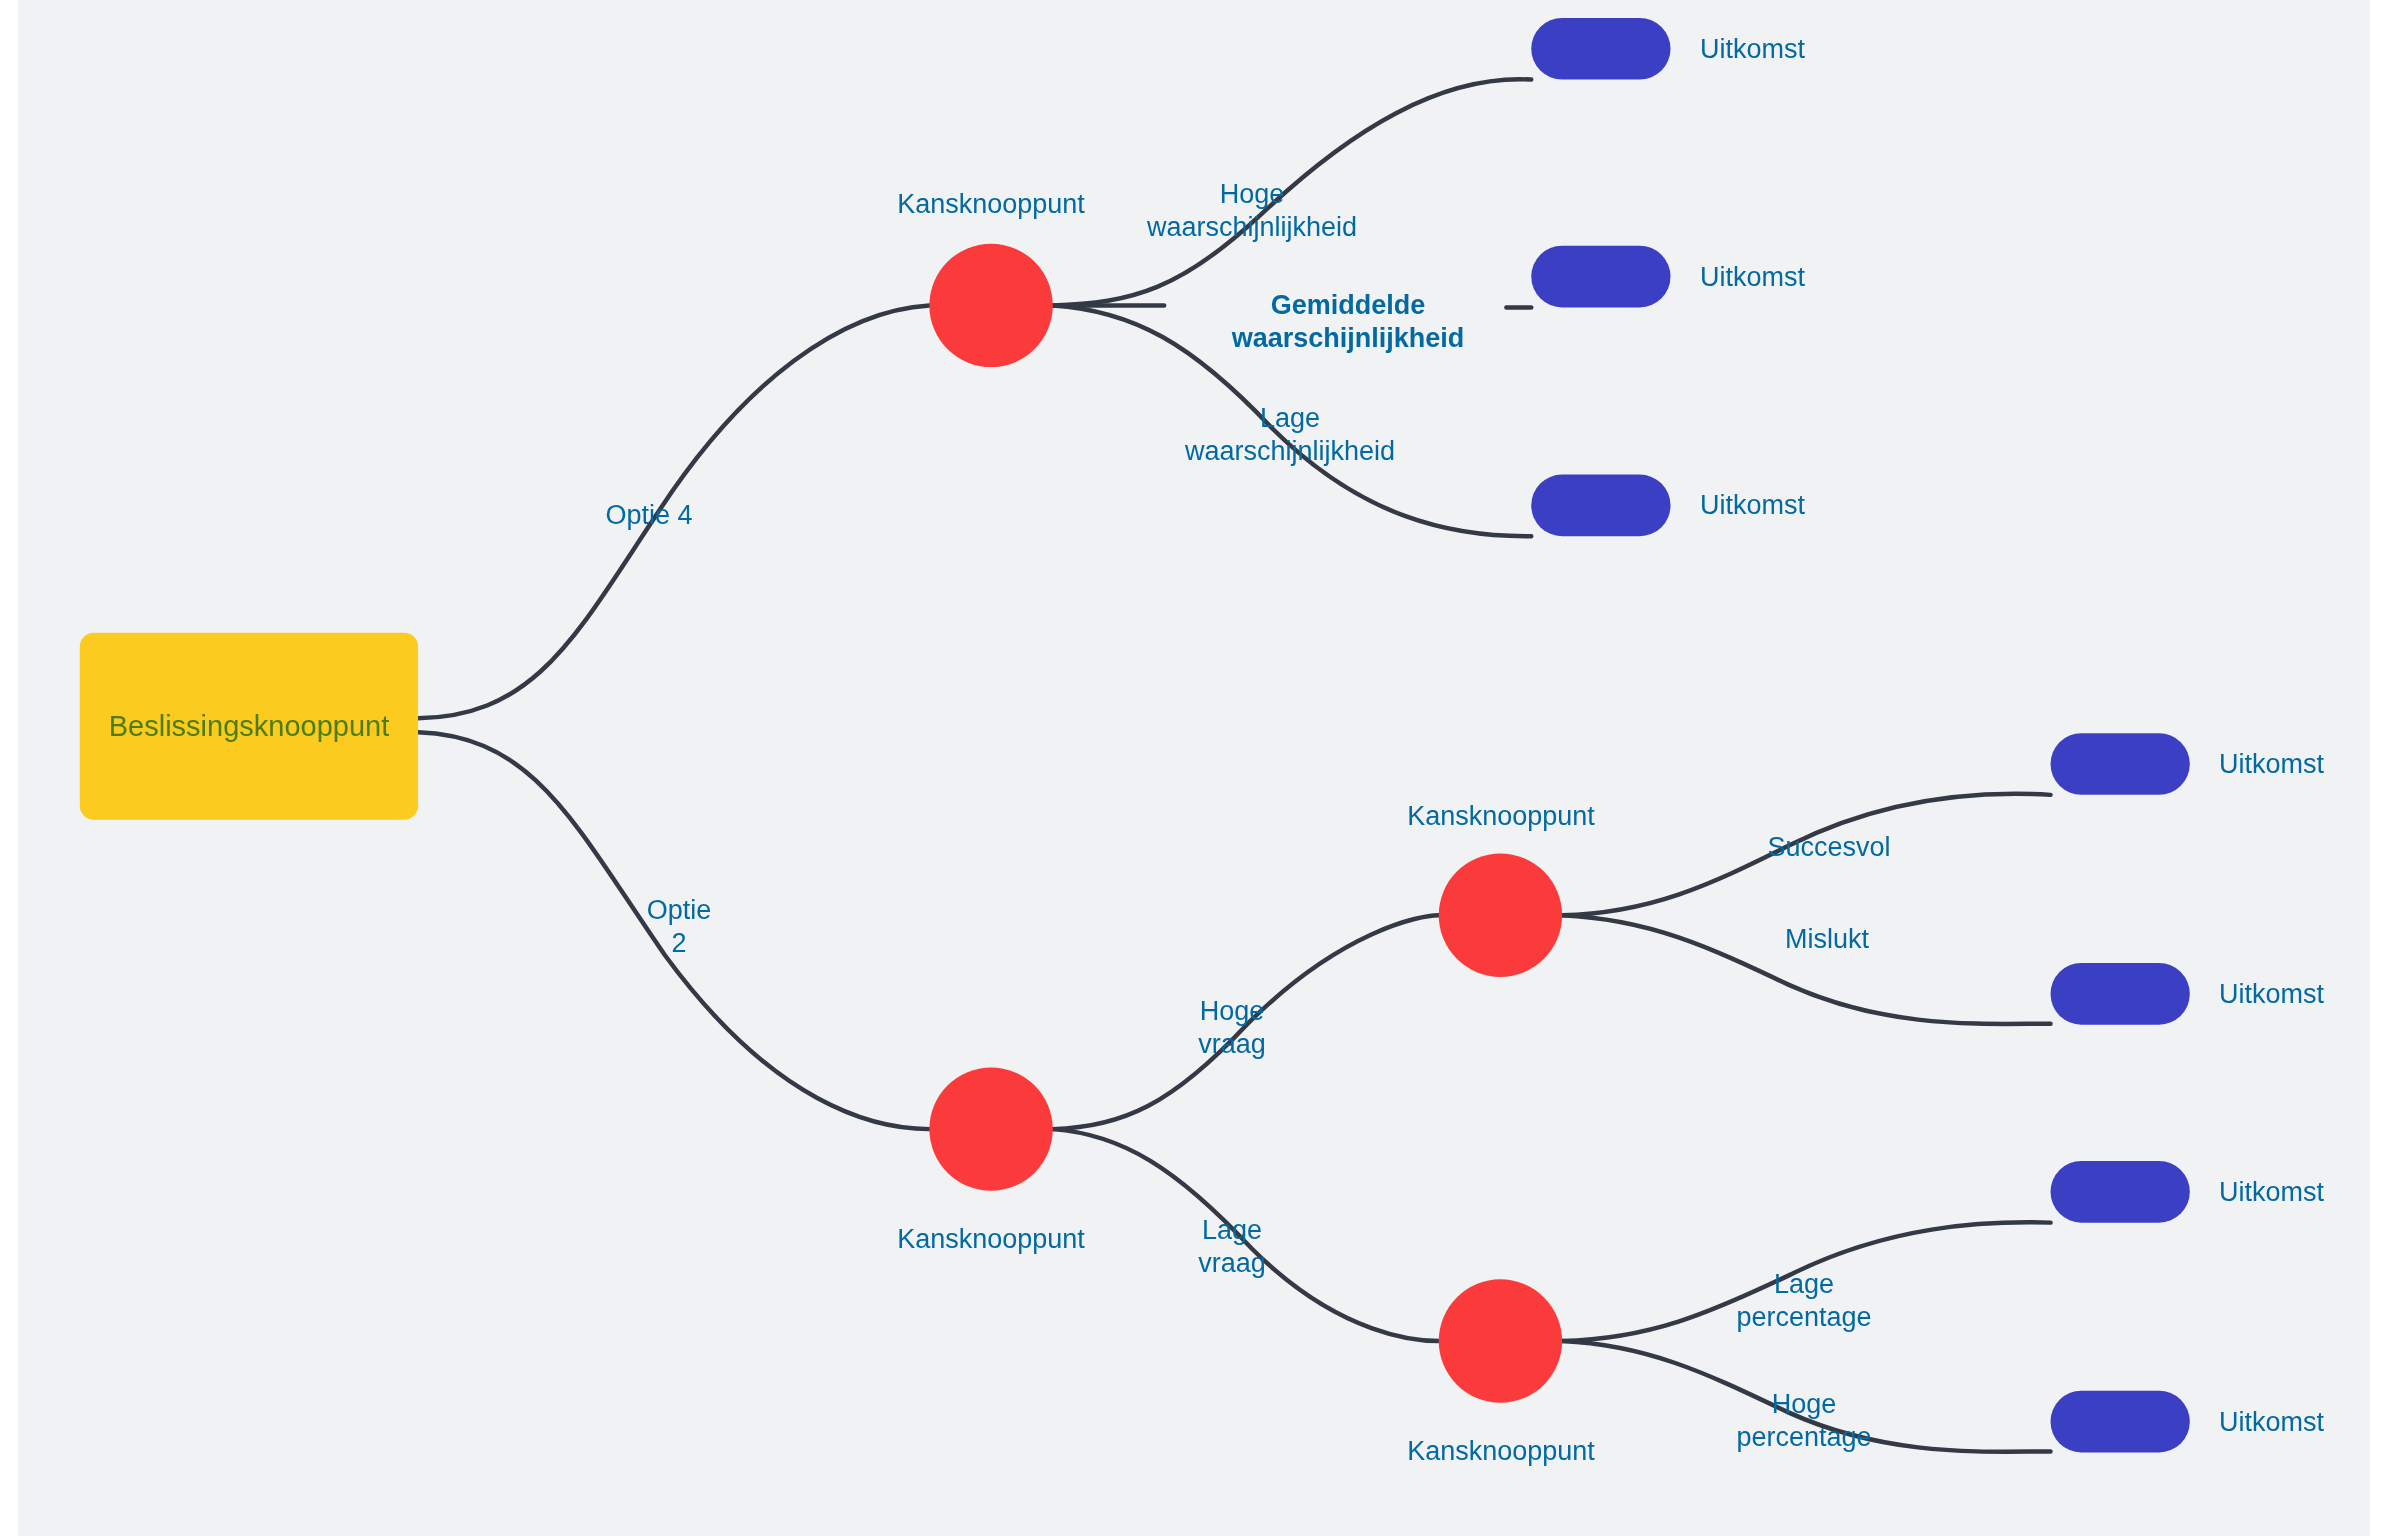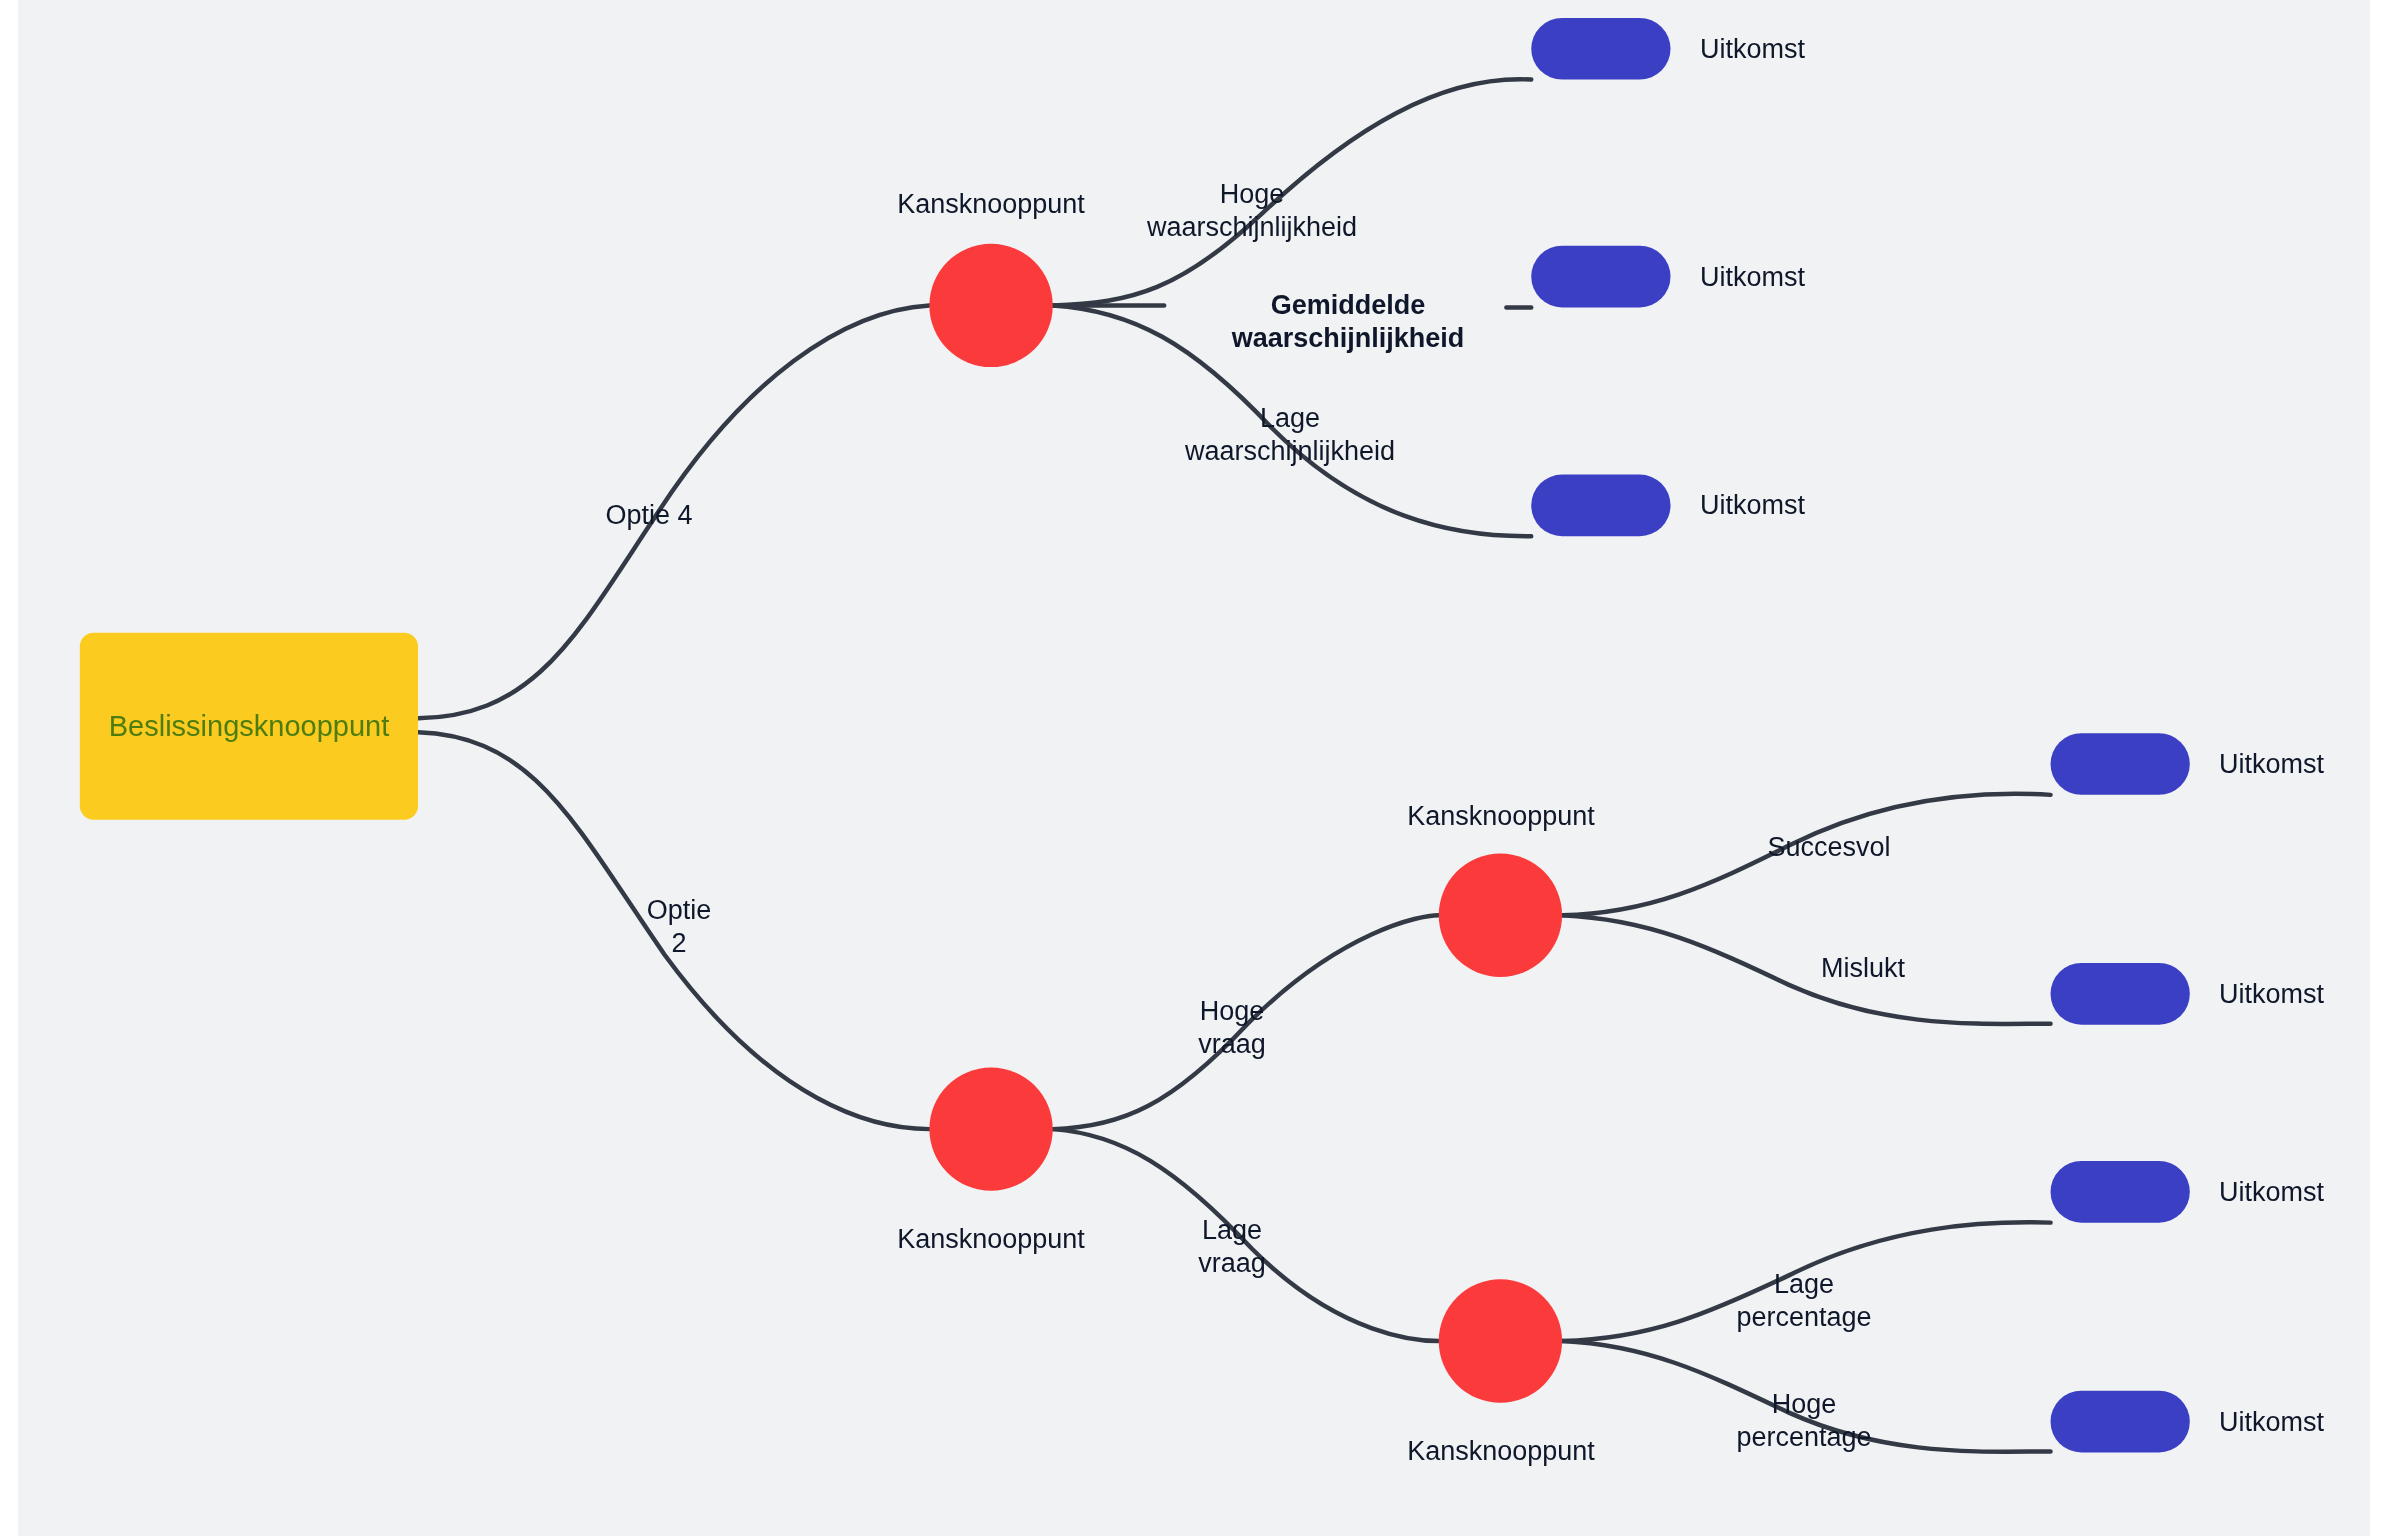--- a/index.html
+++ b/index.html
@@ -12,21 +12,21 @@
     width:2352px;height:1536px;
     background:#f1f2f4;
   }
   svg#tree{position:absolute;left:0;top:0;width:2352px;height:1536px;}
   .edge{fill:none;stroke:#333a45;stroke-width:4.5;stroke-linecap:round;}
   .node-rect{fill:#fbcb1f;}
   .node-circle{fill:#fb3b3b;}
   .node-pill{fill:#3a3fc4;}
   .lbl{
     position:absolute;
-    color:#0f172a;
+    color:#0369a1;
     font-size:27px;
     line-height:33px;
     white-space:pre;
     text-align:center;
     transform:translate(-50%,-50%);
   }
   .lbl.left{text-align:left;transform:translate(0,-50%);}
   .root-lbl{
     position:absolute;color:#4d7c0f;font-size:29px;
     transform:translate(-50%,-50%);white-space:nowrap;
@@ -95,20 +95,20 @@
 waarschijnlijkheid</div>
   <div class="lbl" style="left:1330px;top:322px;font-weight:bold;">Gemiddelde
 waarschijnlijkheid</div>
   <div class="lbl" style="left:1272px;top:435px;">Lage
 waarschijnlijkheid</div>
   <div class="lbl" style="left:1214px;top:1028px;">Hoge
 vraag</div>
   <div class="lbl" style="left:1214px;top:1247px;">Lage
 vraag</div>
   <div class="lbl" style="left:1811px;top:847px;">Succesvol</div>
-  <div class="lbl" style="left:1809px;top:968px;margin-left:36px;">Mislukt</div>
+  <div class="lbl" style="left:1809px;top:939px;">Mislukt</div>
   <div class="lbl" style="left:1786px;top:1301px;">Lage
 percentage</div>
   <div class="lbl" style="left:1786px;top:1421px;">Hoge
 percentage</div>
 
 </div>
 
 
 </body></html>

